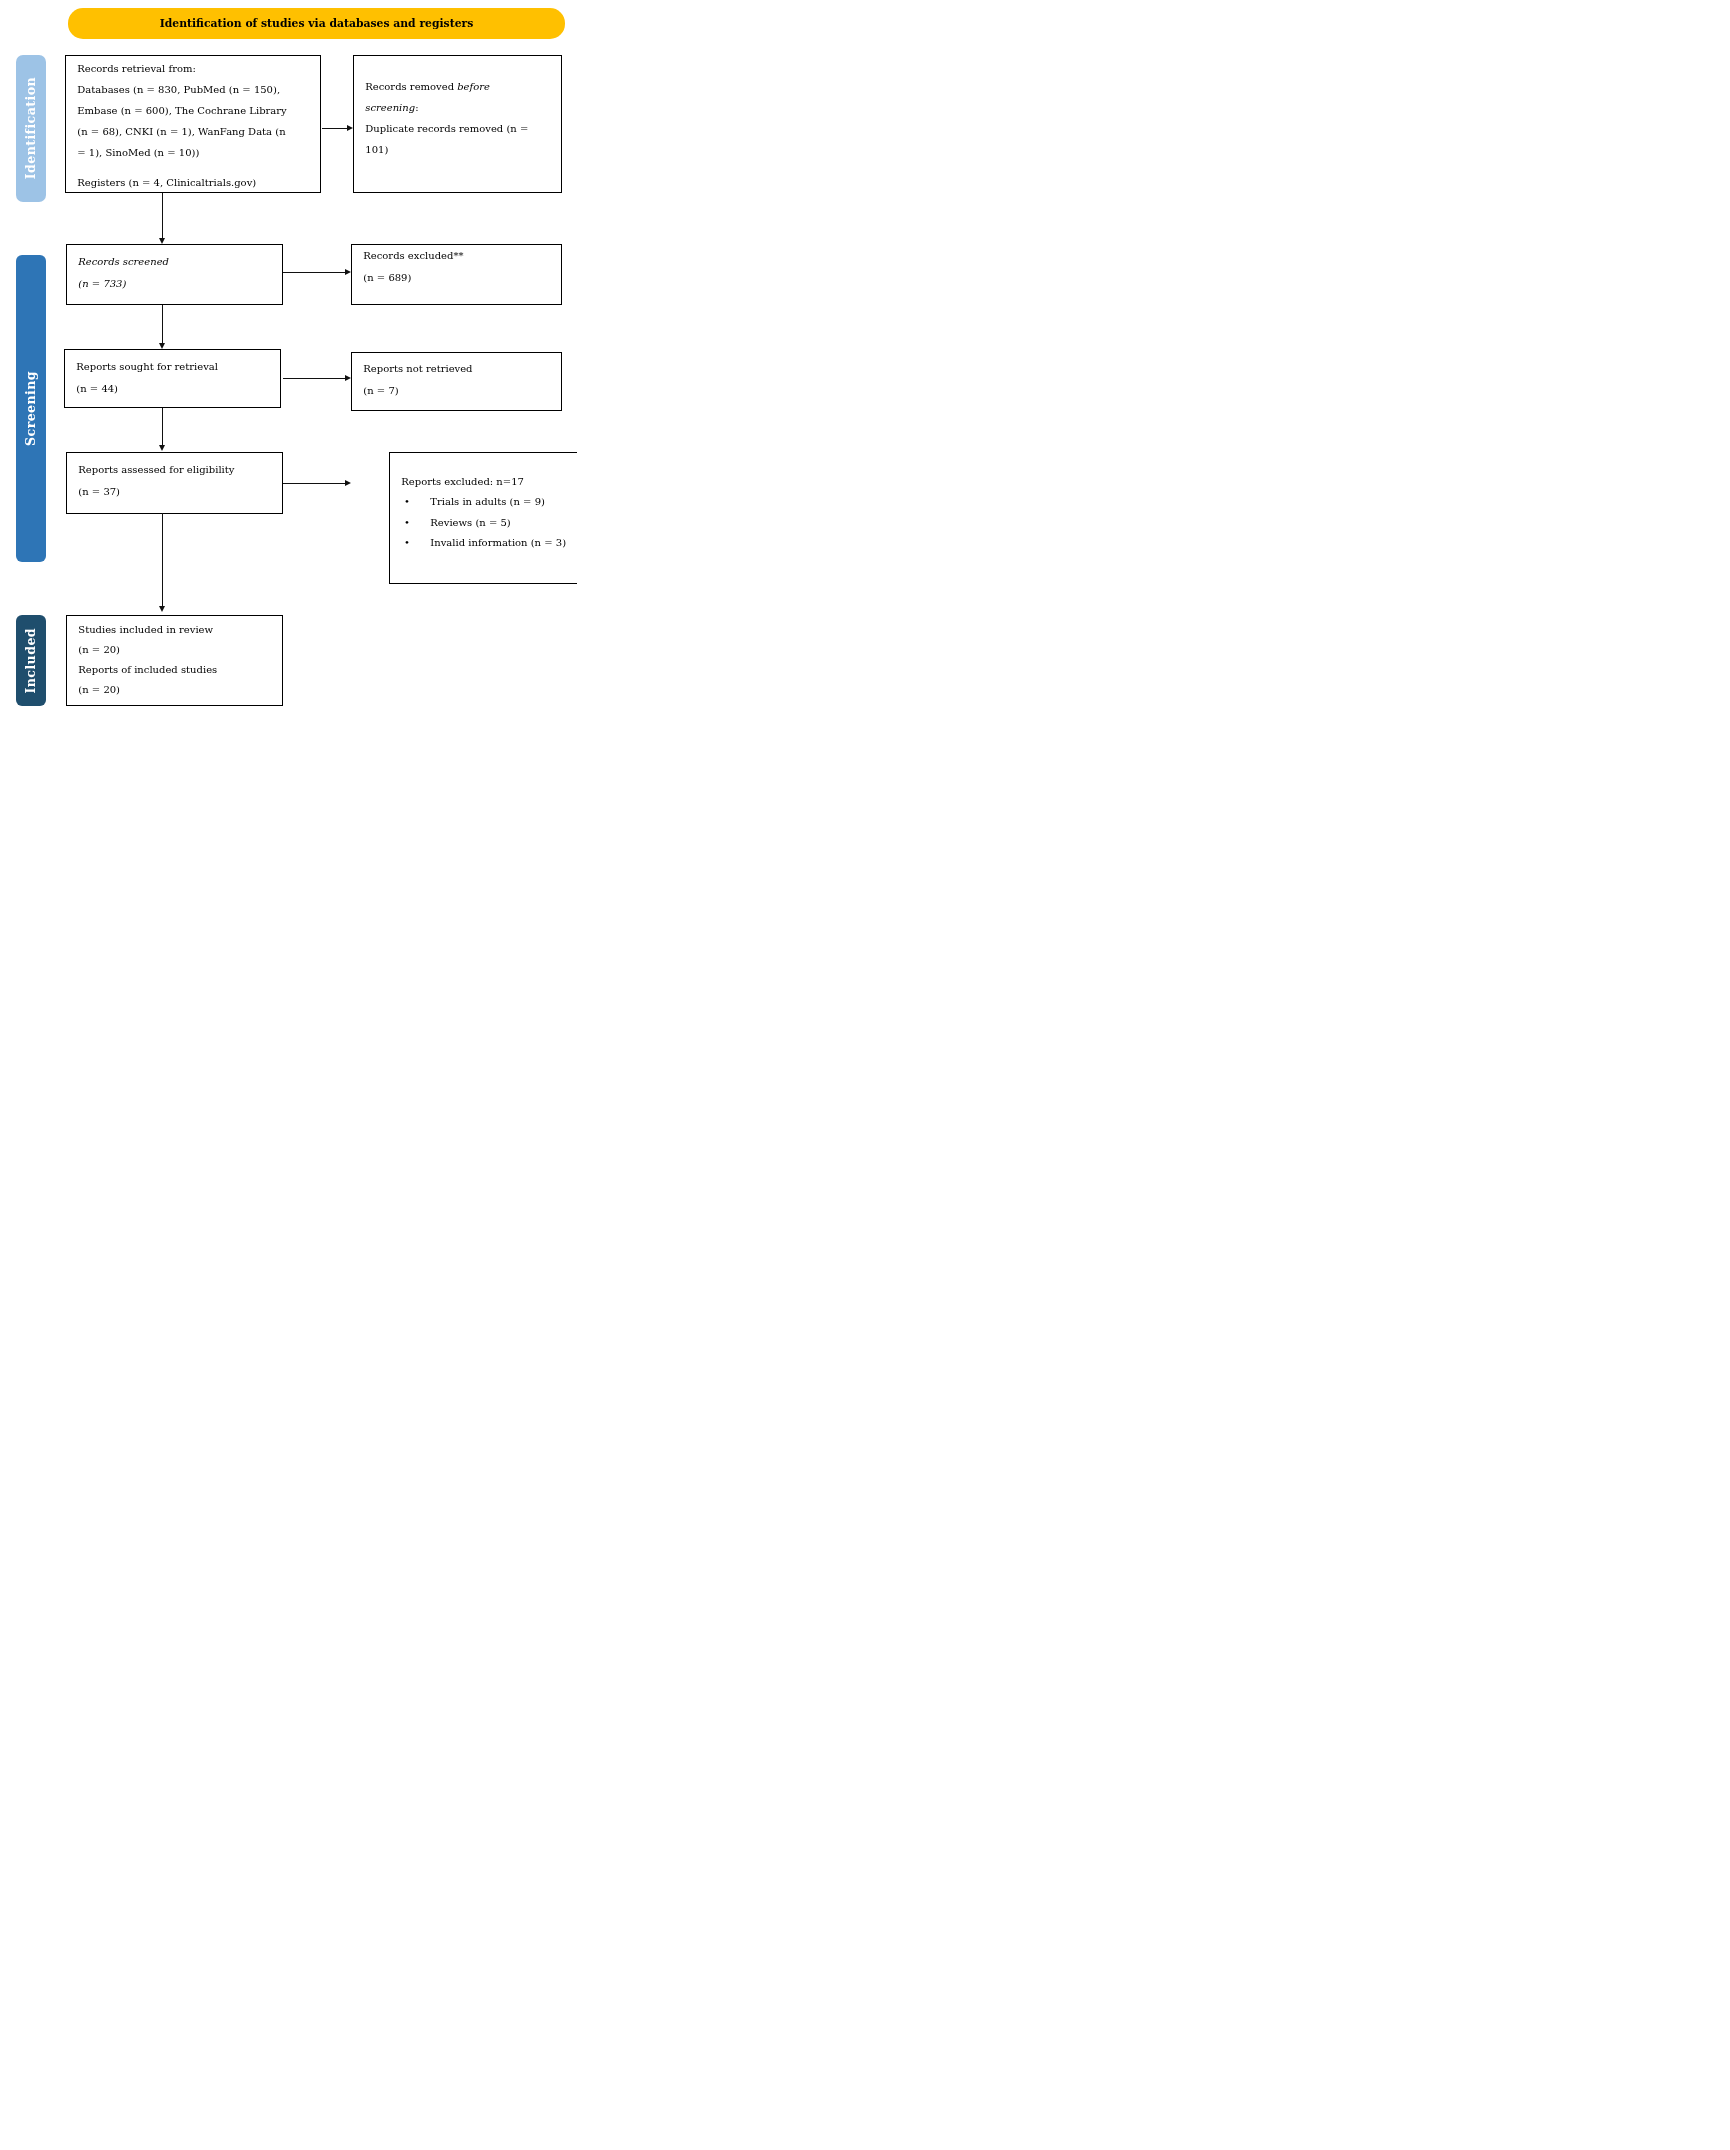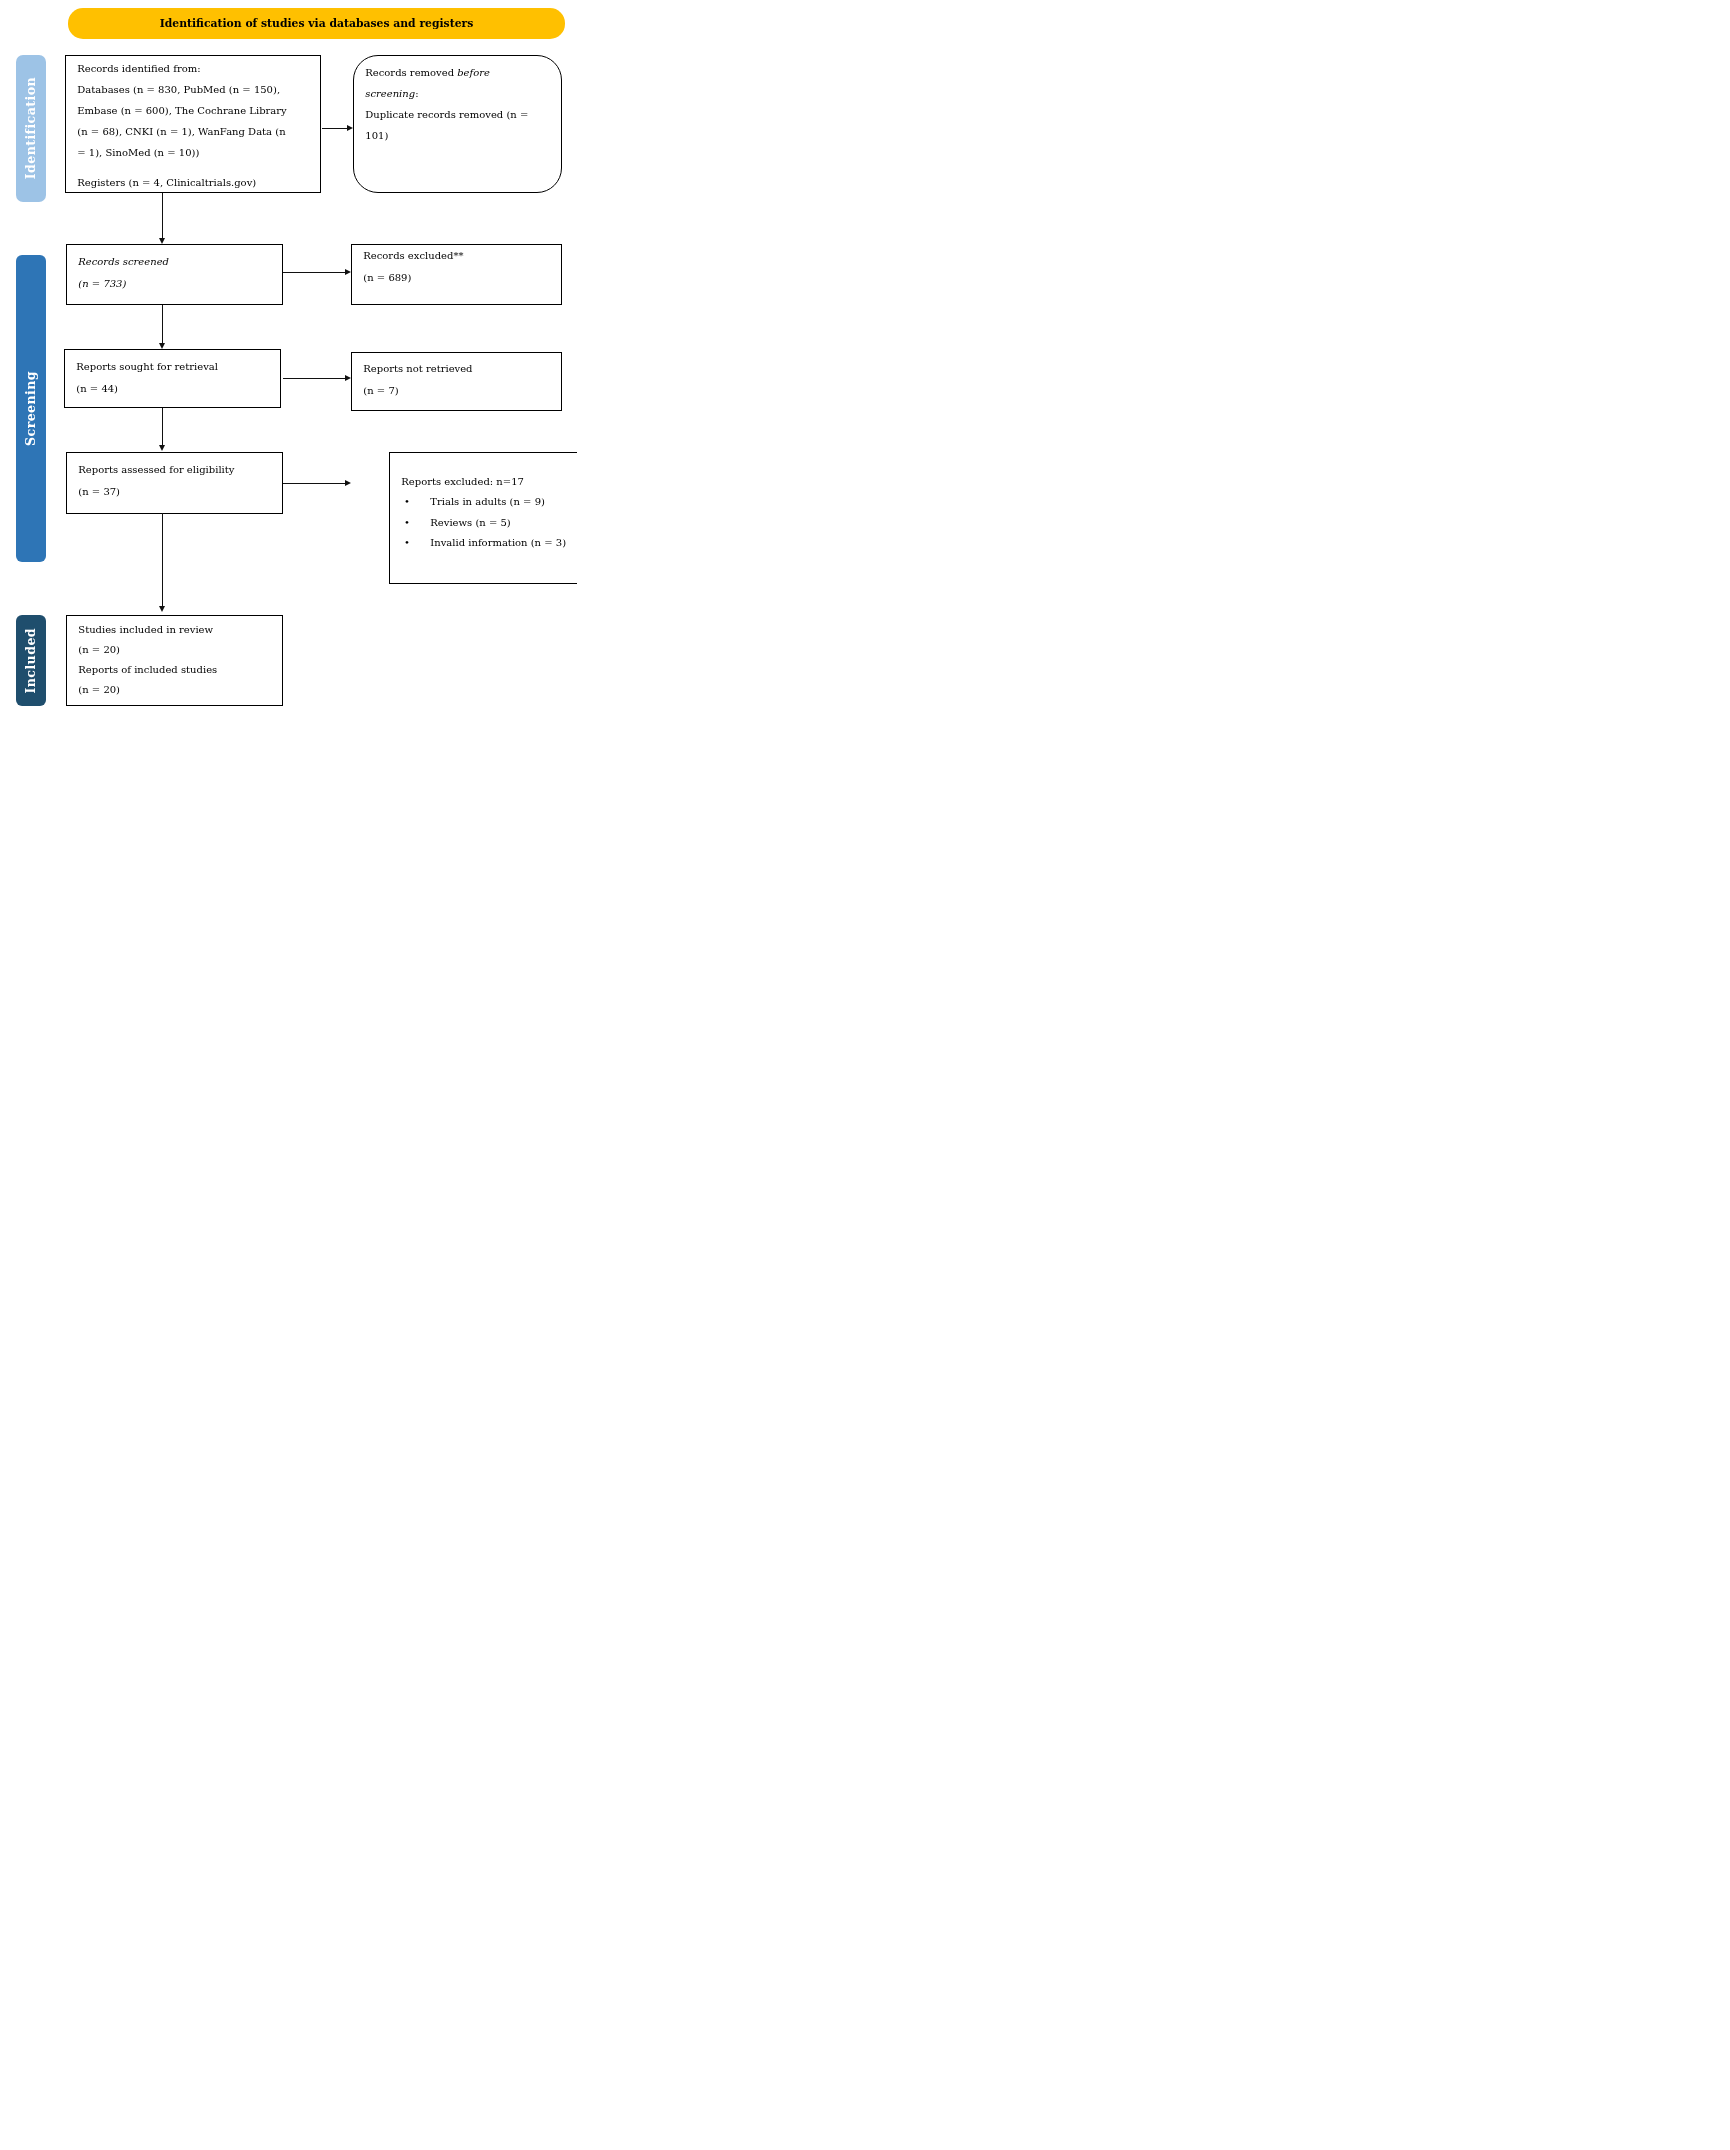--- a/index.html
+++ b/index.html
@@ -44,21 +44,21 @@
     border: 1.3px solid #000000;
     background: #ffffff;
     box-sizing: border-box;
     font-size: 10px;
     padding-left: 11.3px; padding-right: 3.5px;
   }
   .line { white-space: nowrap; }
   .it { font-style: italic; }
 
   .box-identified       { left: 65px; top: 55px;  width: 256px; height: 138px; line-height: 21px; padding-top: 1.7px; }
-  .box-removed          { left: 353px; top: 55px;  width: 209px; height: 138px; line-height: 21px; padding-top: 6px; border-radius: 25px; }
+  .box-removed          { left: 353px; top: 55px;  width: 209px; height: 138px; line-height: 21px; padding-top: 20px; }
   .box-screened         { left: 66px; top: 244px;  width: 217px; height: 61px; line-height: 21.7px; padding-top: 6px; font-style: italic; }
   .box-excluded         { left: 351px; top: 244px;  width: 211px; height: 61px; line-height: 21.7px; }
   .box-sought           { left: 64px; top: 349px;  width: 217px; height: 59px; line-height: 21.7px; padding-top: 6px; }
   .box-not-retrieved    { left: 351px; top: 352px;  width: 211px; height: 59px; line-height: 21.7px; padding-top: 5.2px; }
   .box-assessed         { left: 66px; top: 452px; width: 217px; height: 62px; line-height: 21.7px; padding-top: 6px; }
   .box-reports-excluded { left: 351px; top: 452px; width: 211px; height: 132px; line-height: 20.4px; padding-top: 19px; margin-left: 38px; }
   .box-included-studies { left: 66px; top: 615px; width: 217px; height: 91px; line-height: 20px; padding-top: 4.3px; }
 
   .mt-gap { margin-top: 9.5px; }
   .bullet-row { display: flex; }
@@ -87,21 +87,21 @@
     <span class="vtext">Identification</span>
   </div>
   <div class="stage stage-screening">
     <span class="vtext">Screening</span>
   </div>
   <div class="stage stage-included">
     <span class="vtext">Included</span>
   </div>
 
   <div class="box box-identified">
-    <div class="line">Records identified from:</div>
+    <div class="line">Records retrieval from:</div>
     <div class="line">Databases (n = 830, PubMed (n = 150),</div>
     <div class="line">Embase (n = 600), The Cochrane Library</div>
     <div class="line">(n = 68), CNKI (n = 1), WanFang Data (n</div>
     <div class="line">= 1), SinoMed (n = 10))</div>
     <div class="line mt-gap">Registers (n = 4, Clinicaltrials.gov)</div>
   </div>
 
   <div class="box box-removed">
     <div class="line"><span>Records removed </span><span class="it">before</span></div>
     <div class="line"><span class="it">screening</span><span>:</span></div>

